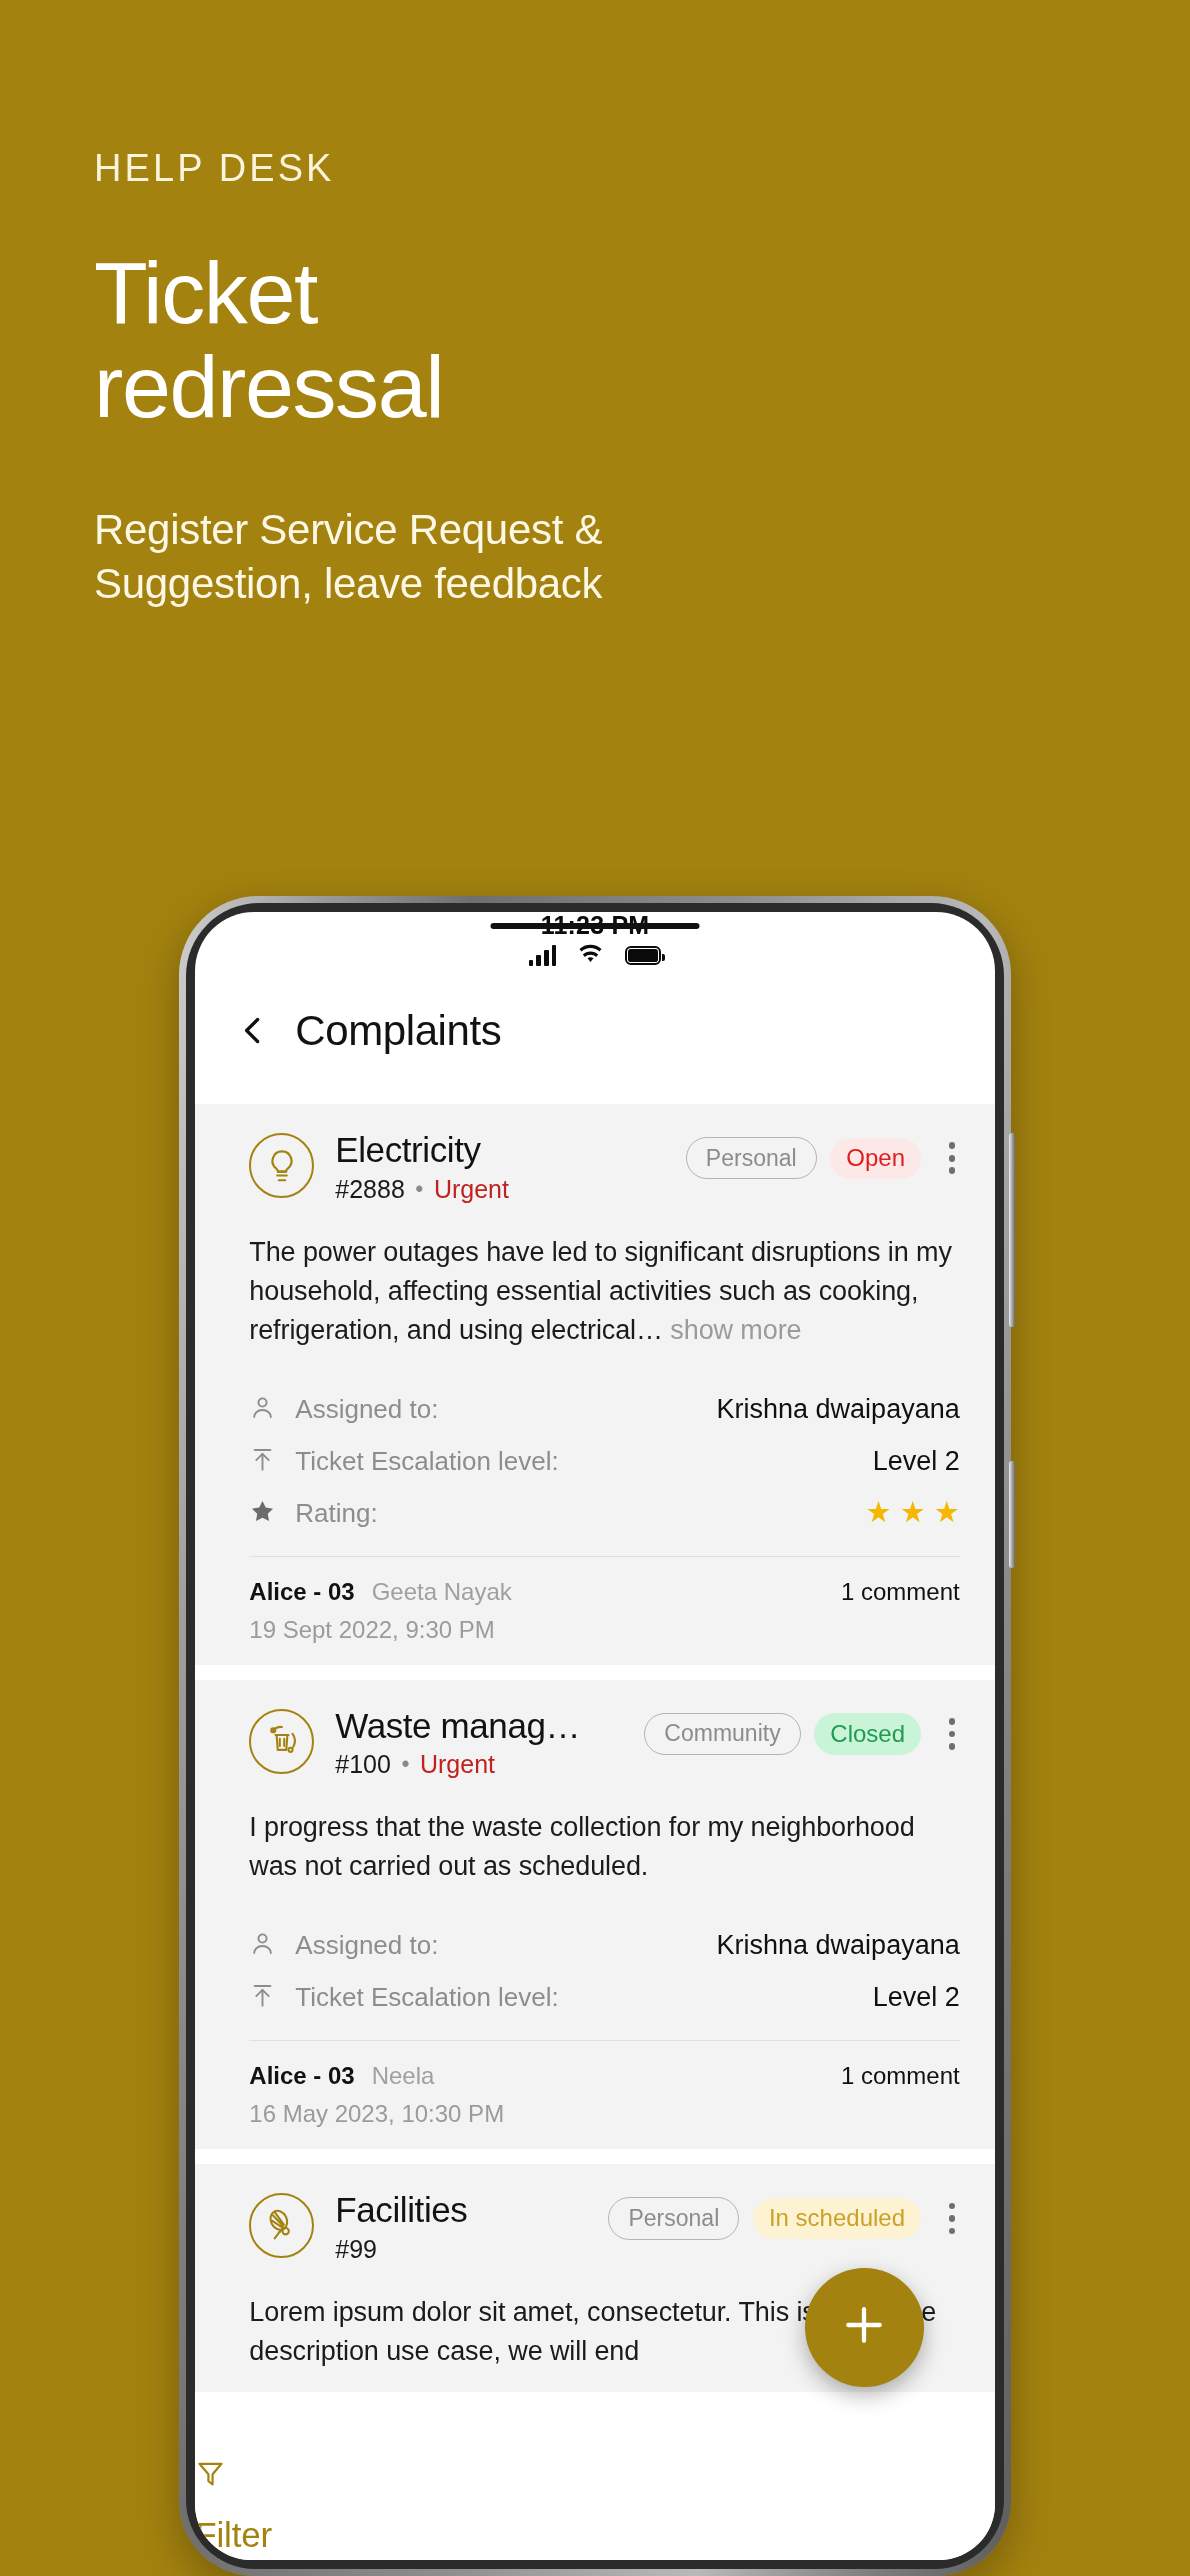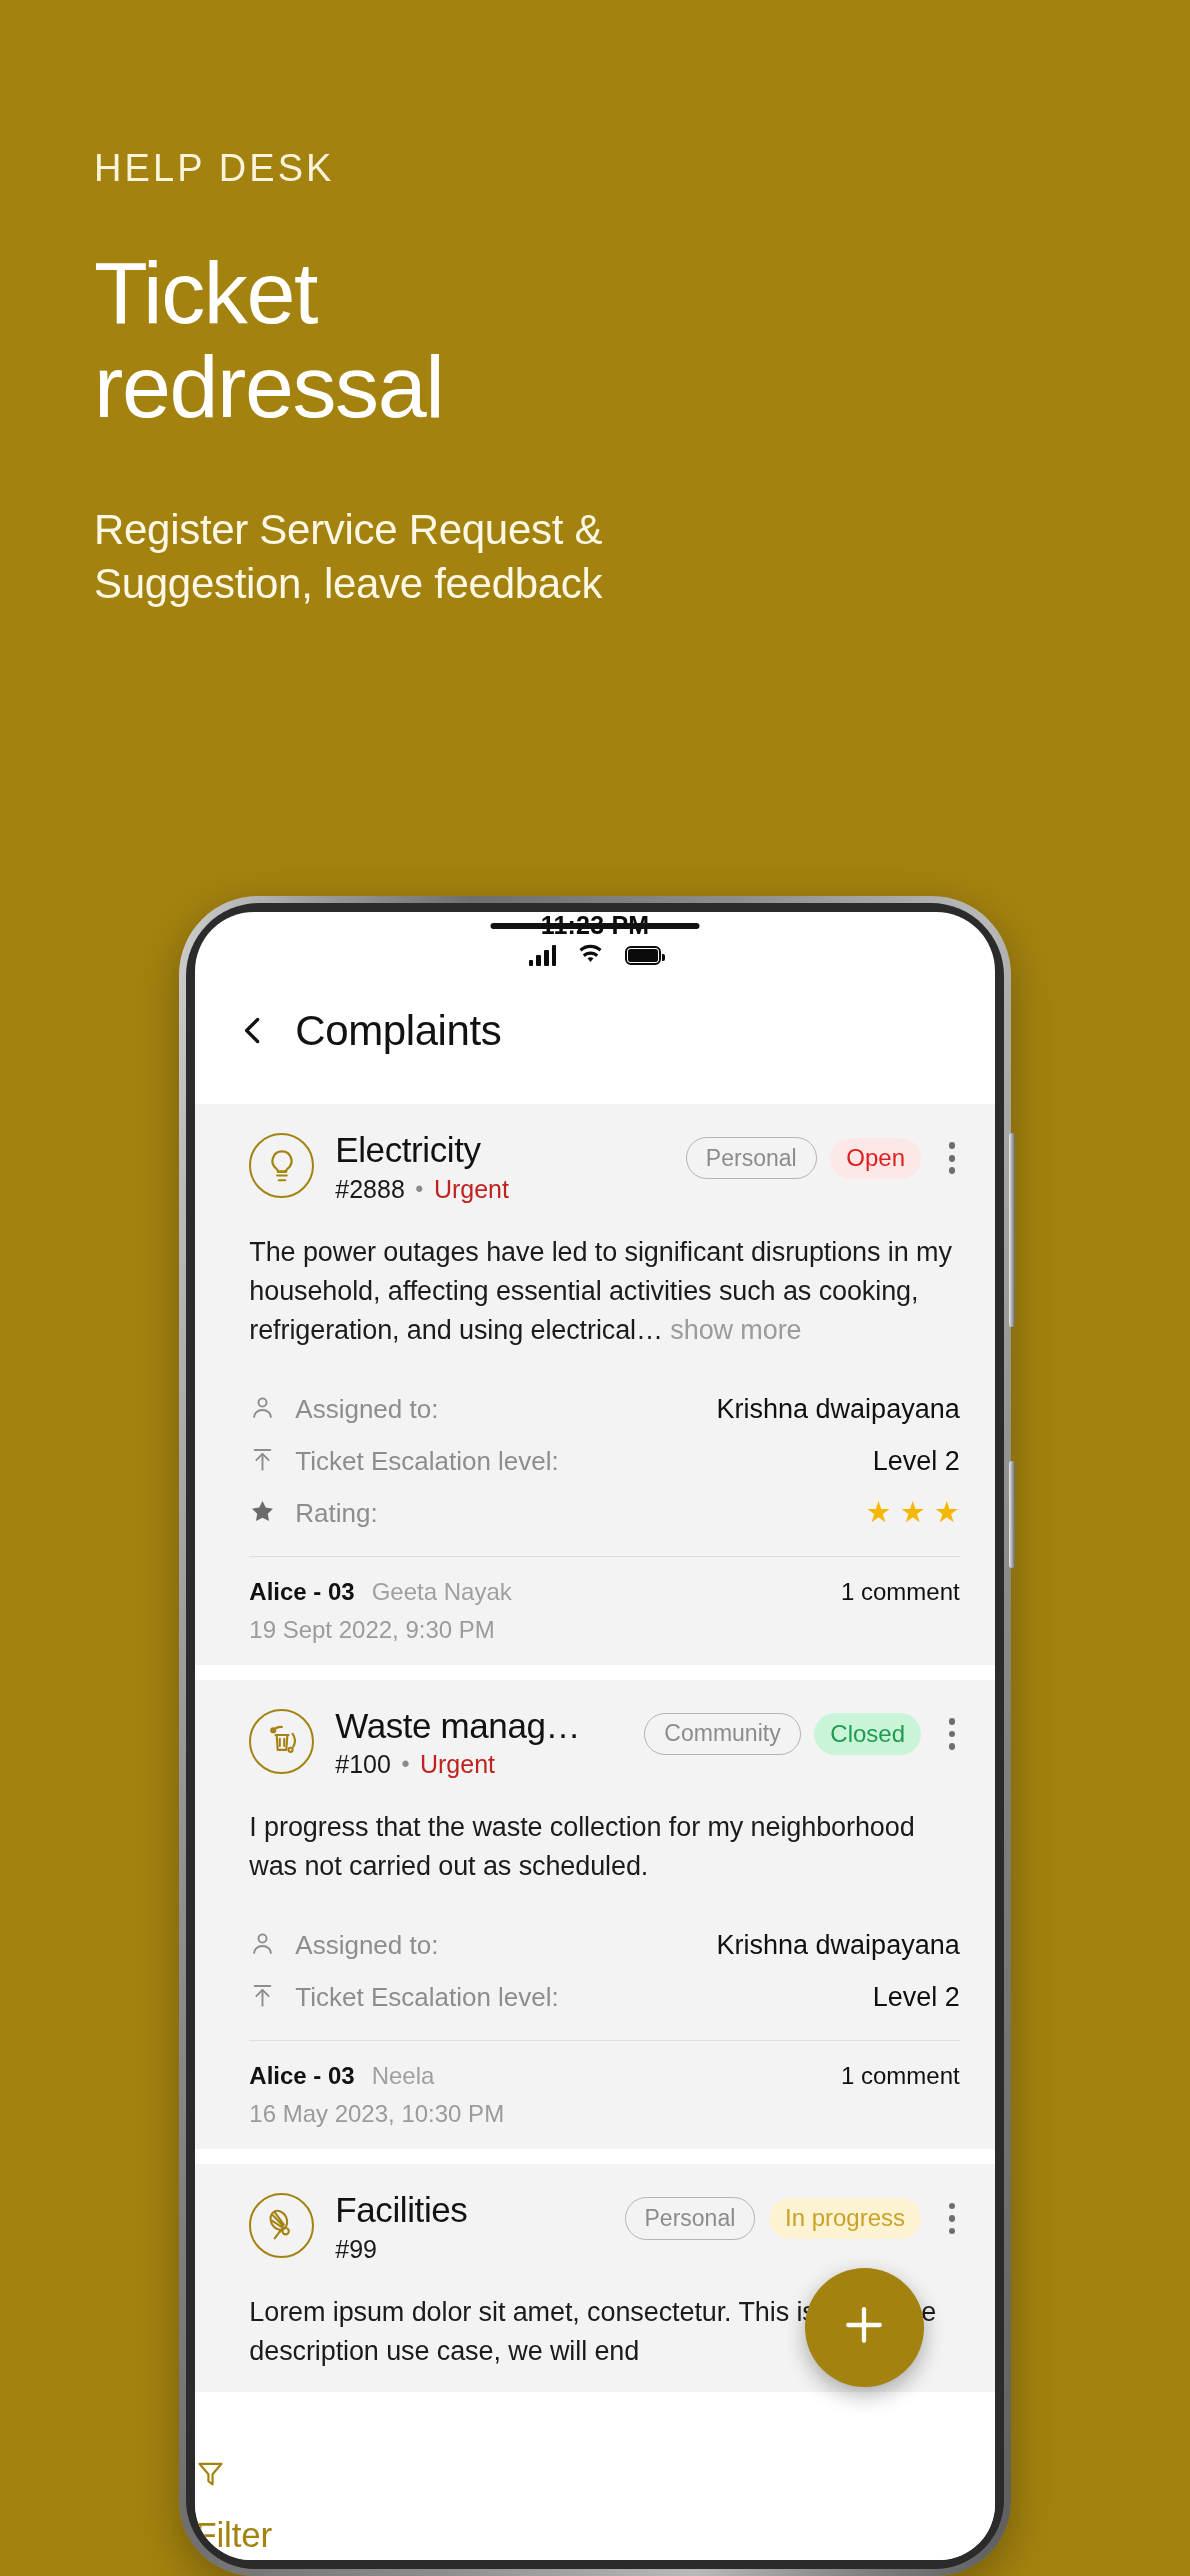--- a/index.html
+++ b/index.html
@@ -436,21 +436,21 @@
           <div class="head-text">
             <div class="cat-name">Facilities</div>
             <div class="ticket-line">
               <span>#99</span>
               <span class="dot-sep"></span>
               <span class="priority"></span>
             </div>
           </div>
           <div class="head-right">
             <span class="chip">Personal</span>
-            <span class="status-pill status-inprogress">In progress</span>
+            <span class="status-pill status-inprogress">In scheduled</span>
             <span class="kebab">
                 <span></span>
                 <span></span>
                 <span></span>
               </span>
           </div>
         </div>
 
         <div class="desc">
           <span>Lorem ipsum dolor sit amet, consectetur. This is a two line description use case, we will end</span>

